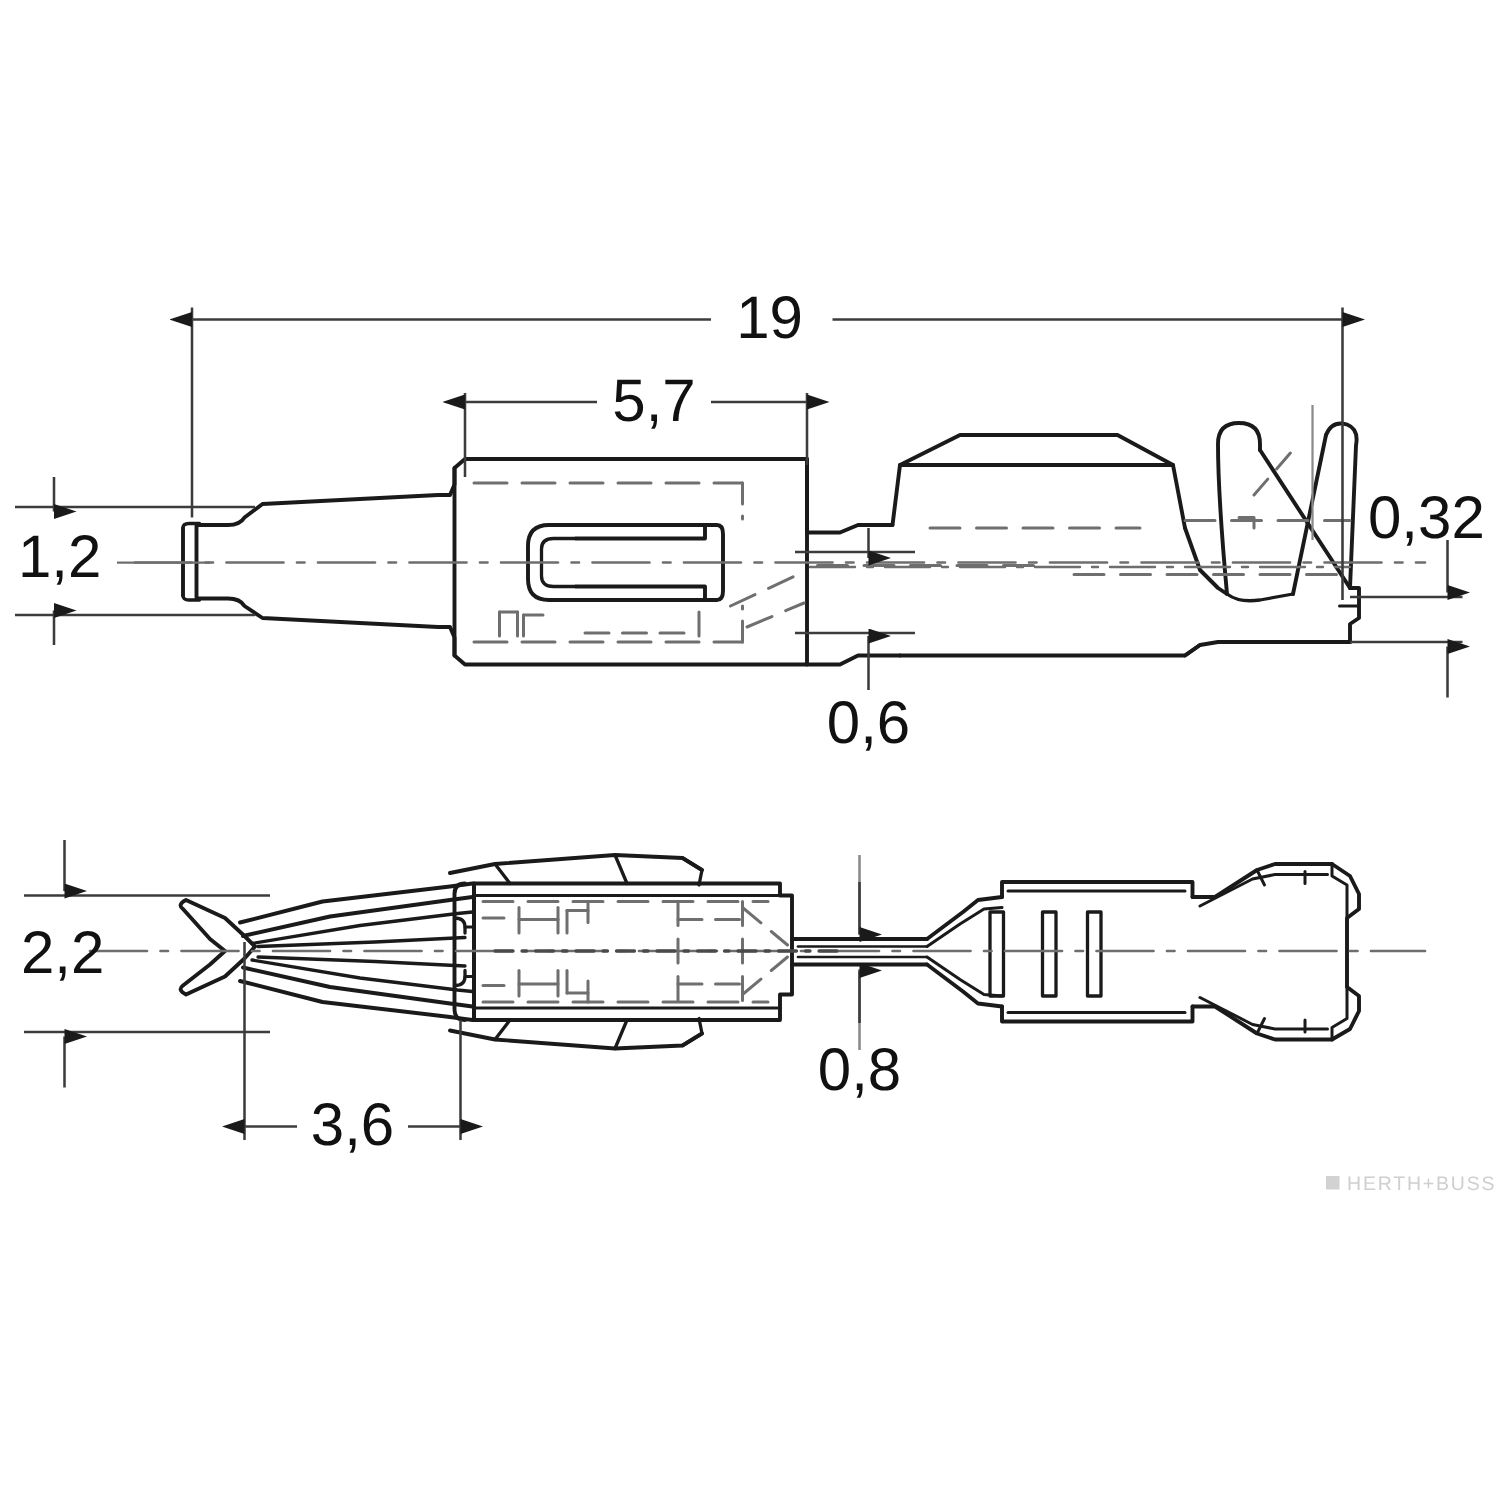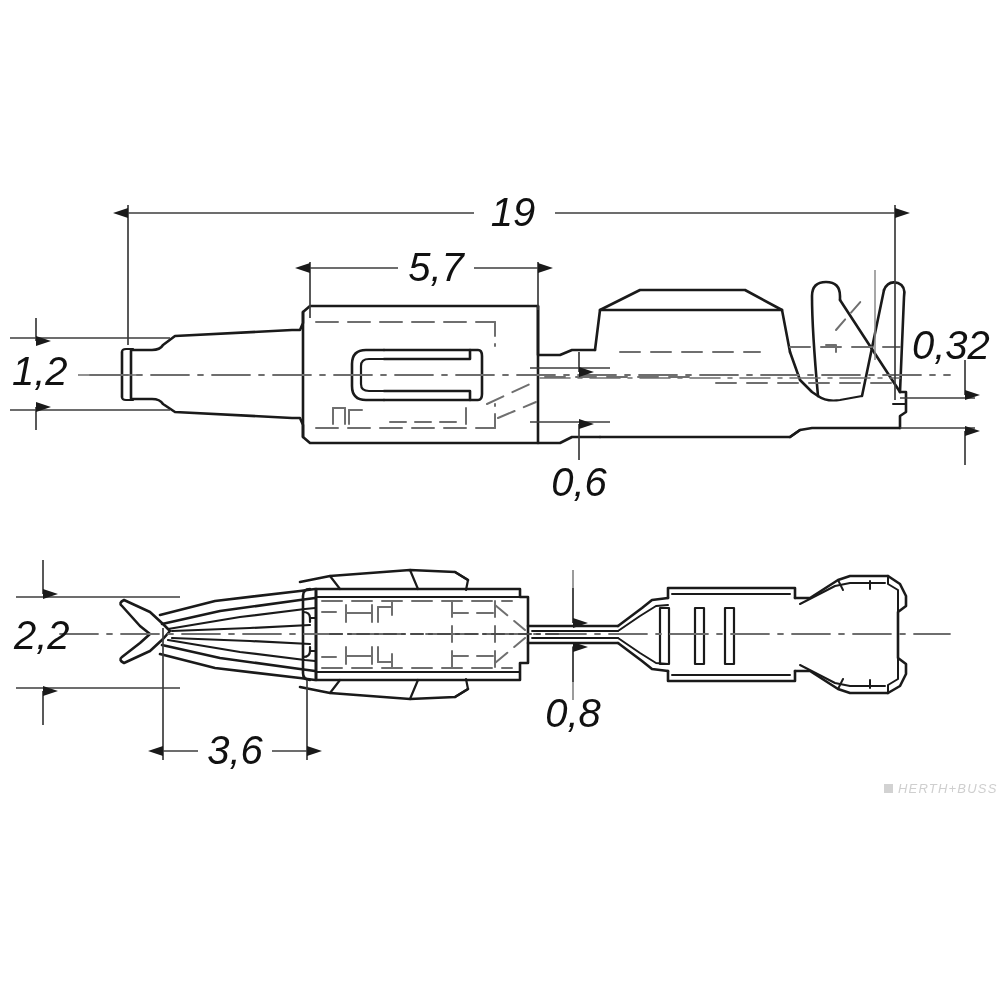--- a/index.html
+++ b/index.html
@@ -1,18 +1,18 @@
 <!DOCTYPE html>
 <html><head>
 <meta charset="utf-8">
 <style>
   html,body{margin:0;padding:0;background:#ffffff;}
   body{width:1000px;height:1000px;overflow:hidden;
        font-family:"Liberation Sans",sans-serif;}
-  #stage{position:relative;width:944px;height:1000px;background:#c2410c;font-style:italic;}
+  #stage{position:relative;width:944px;height:1000px;background:#c2410c;}
   svg#drawing{position:absolute;left:0;top:0;width:1000px;height:1000px;display:block;}
   .dimtext{font-family:"Liberation Sans",sans-serif;font-size:40px;fill:#111;
            dominant-baseline:middle;}
   .wmtext{font-family:"Liberation Sans",sans-serif;font-size:13px;
           letter-spacing:1.2px;fill:#cfcfcf;}
 </style>
 </head>
 <body>
 
 <div id="stage">

